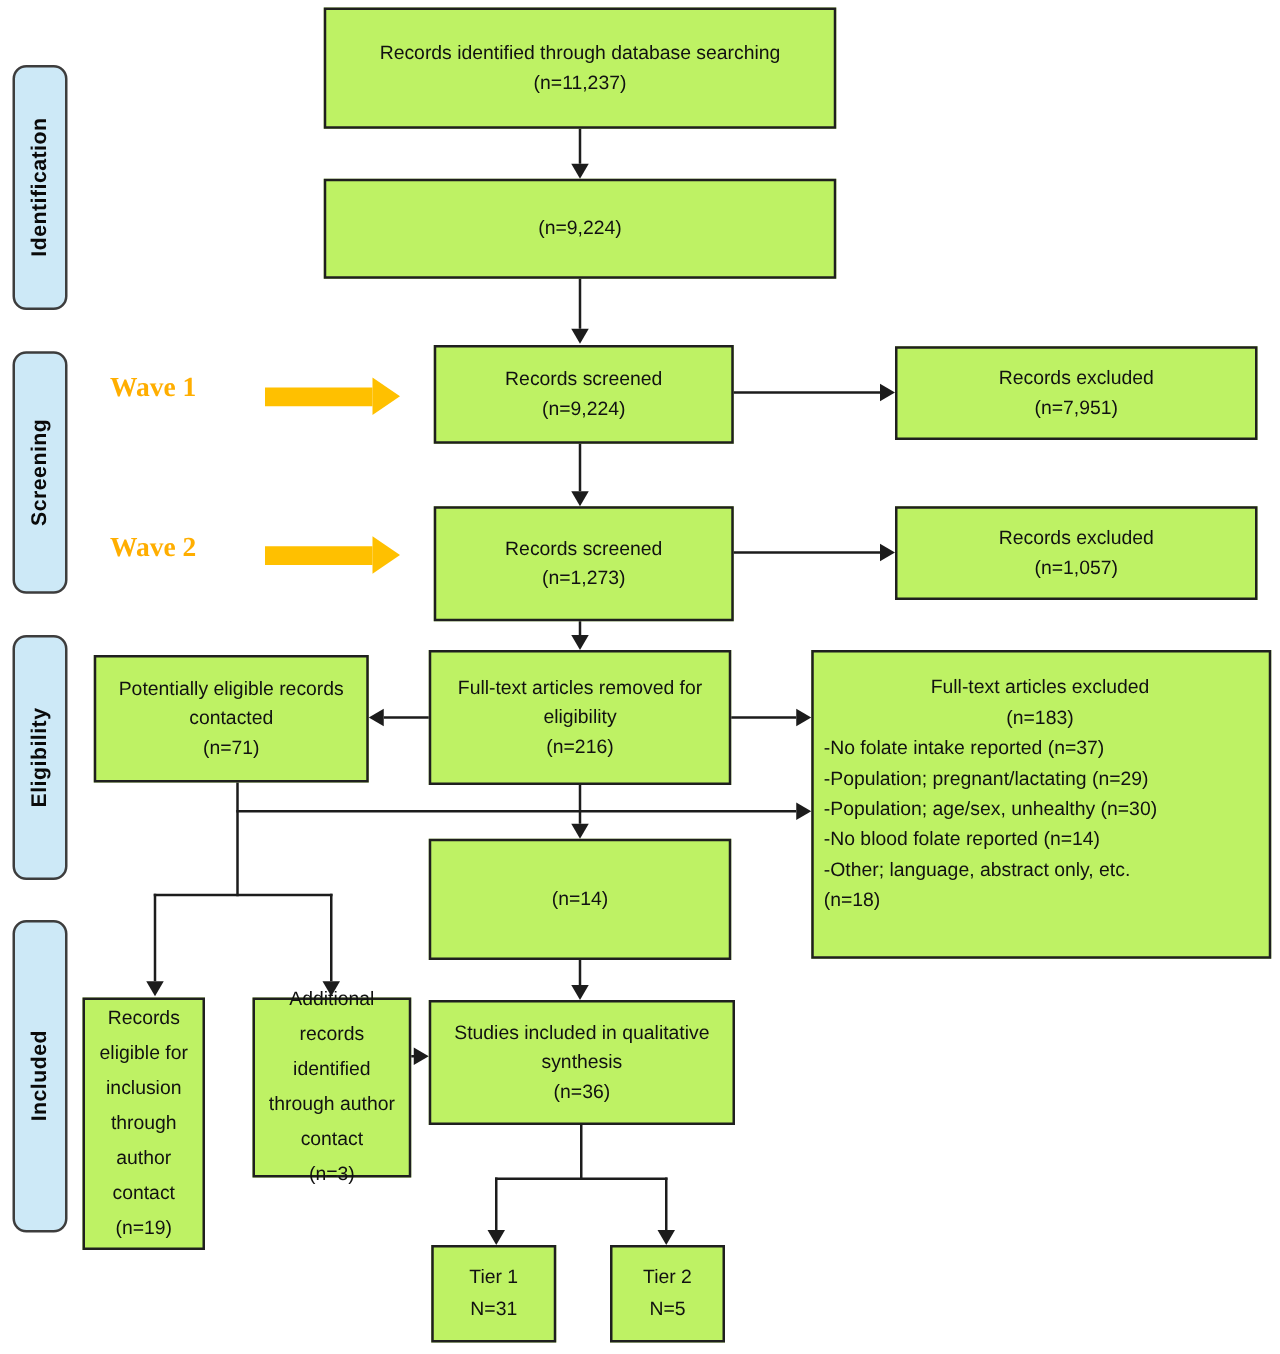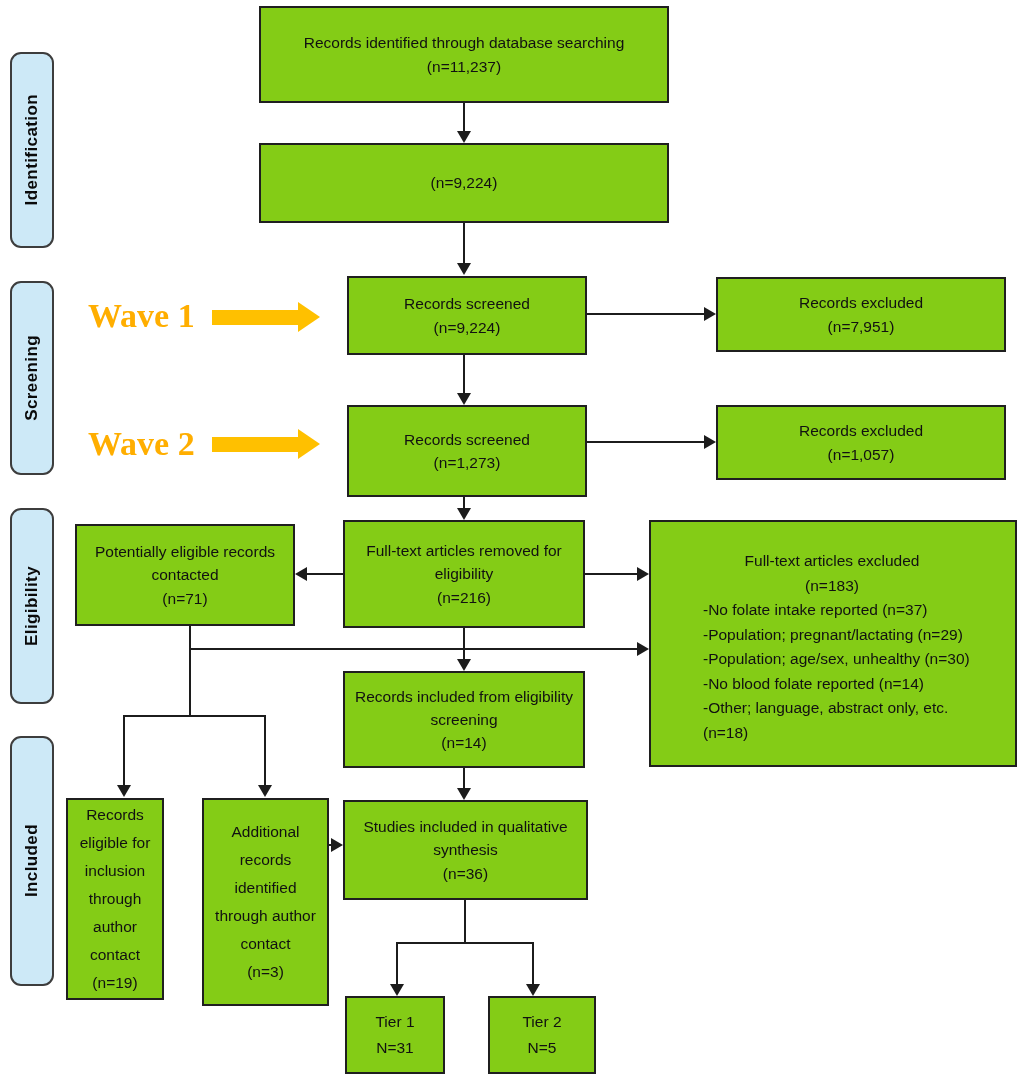--- a/index.html
+++ b/index.html
@@ -3,52 +3,52 @@
 <meta charset="utf-8">
 <style>
   html,body{margin:0;padding:0;background:#ffffff;}
   #stage{
     position:relative;width:1024px;height:1083px;background:#ffffff;
     font-family:"Liberation Sans","DejaVu Sans",sans-serif;color:#111;
     overflow:hidden;
   }
   
   .box{
-    position:absolute;background:#84cc16;border:2px solid #1f1f1f;
+    position:absolute;background:#bef264;border:2px solid #1f1f1f;
     display:flex;flex-direction:column;align-items:center;justify-content:center;
     text-align:center;font-size:15.5px;line-height:1.5;box-sizing:border-box;
   }
   .box b{font-weight:normal;}
   .tall{line-height:1.8;padding:0 4px;}
   .excl{
-    justify-content:flex-end;align-items:stretch;text-align:left;
+    justify-content:center;align-items:stretch;text-align:left;
     padding:5px 10px 20px 8px;line-height:1.58;
   }
   .excl .ttl,.excl .cnt{text-align:center;}
-  .bullet{white-space:pre-wrap;margin-left:44px;}
+  .bullet{white-space:pre-wrap;}
   
   .side{
     position:absolute;left:10px;width:44px;background:#cde9f7;border:2px solid #3d3d3d;
     border-radius:11px;display:flex;align-items:center;justify-content:center;
     box-sizing:border-box;
   }
   .side span{
     writing-mode:vertical-rl;transform:rotate(180deg);
     font-weight:bold;font-size:17px;letter-spacing:.4px;color:#0a0a0a;
   }
   
   .vl{position:absolute;width:2px;background:#1c1c1c;}
   .hl{position:absolute;height:2px;background:#1c1c1c;}
   .ad{position:absolute;width:0;height:0;border-left:7px solid transparent;border-right:7px solid transparent;border-top:12px solid #1c1c1c;}
   .ar{position:absolute;width:0;height:0;border-top:7px solid transparent;border-bottom:7px solid transparent;border-left:12px solid #1c1c1c;}
   .al{position:absolute;width:0;height:0;border-top:7px solid transparent;border-bottom:7px solid transparent;border-right:12px solid #1c1c1c;}
   
   .wave{
     position:absolute;font-family:"Liberation Serif","DejaVu Serif",serif;
-    font-weight:bold;font-size:34px;color:var(--wave-text,#FFAE00);
+    font-weight:bold;font-size:22px;color:var(--wave-text,#FFAE00);
   }
   .barrow{position:absolute;width:108px;height:30px;}
   .barrow .body{position:absolute;left:0;top:8px;width:86px;height:15px;background:var(--gold,#FFC000);}
   .barrow .head{position:absolute;left:86px;top:0;width:0;height:0;border-top:15px solid transparent;border-bottom:15px solid transparent;border-left:22px solid var(--gold,#FFC000);}
 </style>
 </head>
 <body>
 
 <div id="stage">
 
@@ -120,45 +120,44 @@
     <div class="cnt"><span>(n=</span><b>183</b><span>)</span></div>
     <div class="bullet"><span>-No folate intake reported (n=</span><b>37</b><span>)</span></div>
     <div class="bullet"><span>-Population; pregnant/lactating (n=</span><b>29</b><span>)</span></div>
     <div class="bullet"><span>-Population; age/sex, unhealthy (n=</span><b>30</b><span>)</span></div>
     <div class="bullet"><span>-No blood folate reported (n=</span><b>14</b><span>)</span></div>
     <div class="bullet"><span>-Other; language, abstract only, etc.
 (n=</span><b>18</b><span>)</span></div>
   </div>
 
   <div class="box" style="left:343px;top:671px;width:242px;height:97px">
-    <div>Records included from eligibility screening</div>
     <div class="cnt"><span>(n=</span><b>14</b><span>)</span></div>
   </div>
 
   <div class="box tall" style="left:66px;top:798px;width:98px;height:202px">
     <div>Records eligible for inclusion through author contact</div>
     <div class="cnt"><span>(n=</span><b>19</b><span>)</span></div>
   </div>
 
-  <div class="box tall" style="left:202px;top:798px;width:127px;height:208px">
+  <div class="box tall" style="left:202px;top:798px;width:127px;height:144px">
     <div>Additional records identified through author contact</div>
     <div class="cnt"><span>(n=</span><b>3</b><span>)</span></div>
   </div>
 
   <div class="box" style="left:343px;top:800px;width:245px;height:100px">
     <div>Studies included in qualitative synthesis</div>
     <div class="cnt"><span>(n=</span><b>36</b><span>)</span></div>
   </div>
 
   <div class="box" style="left:345px;top:996px;width:100px;height:78px;line-height:1.65">
     <div>Tier 1</div>
     <div class="cnt"><span>N=</span><b>31</b><span></span></div>
   </div>
 
-  <div class="box" style="left:488px;top:996px;width:108px;height:78px;line-height:1.65">
+  <div class="box" style="left:488px;top:996px;width:92px;height:78px;line-height:1.65">
     <div>Tier 2</div>
     <div class="cnt"><span>N=</span><b>5</b><span></span></div>
   </div>
 
   <div class="vl" style="left:463px;top:103px;height:28px"></div>
   <div class="ad" style="left:457px;top:131px"></div>
 
   <div class="vl" style="left:463px;top:223px;height:40px"></div>
   <div class="ad" style="left:457px;top:263px"></div>
 

